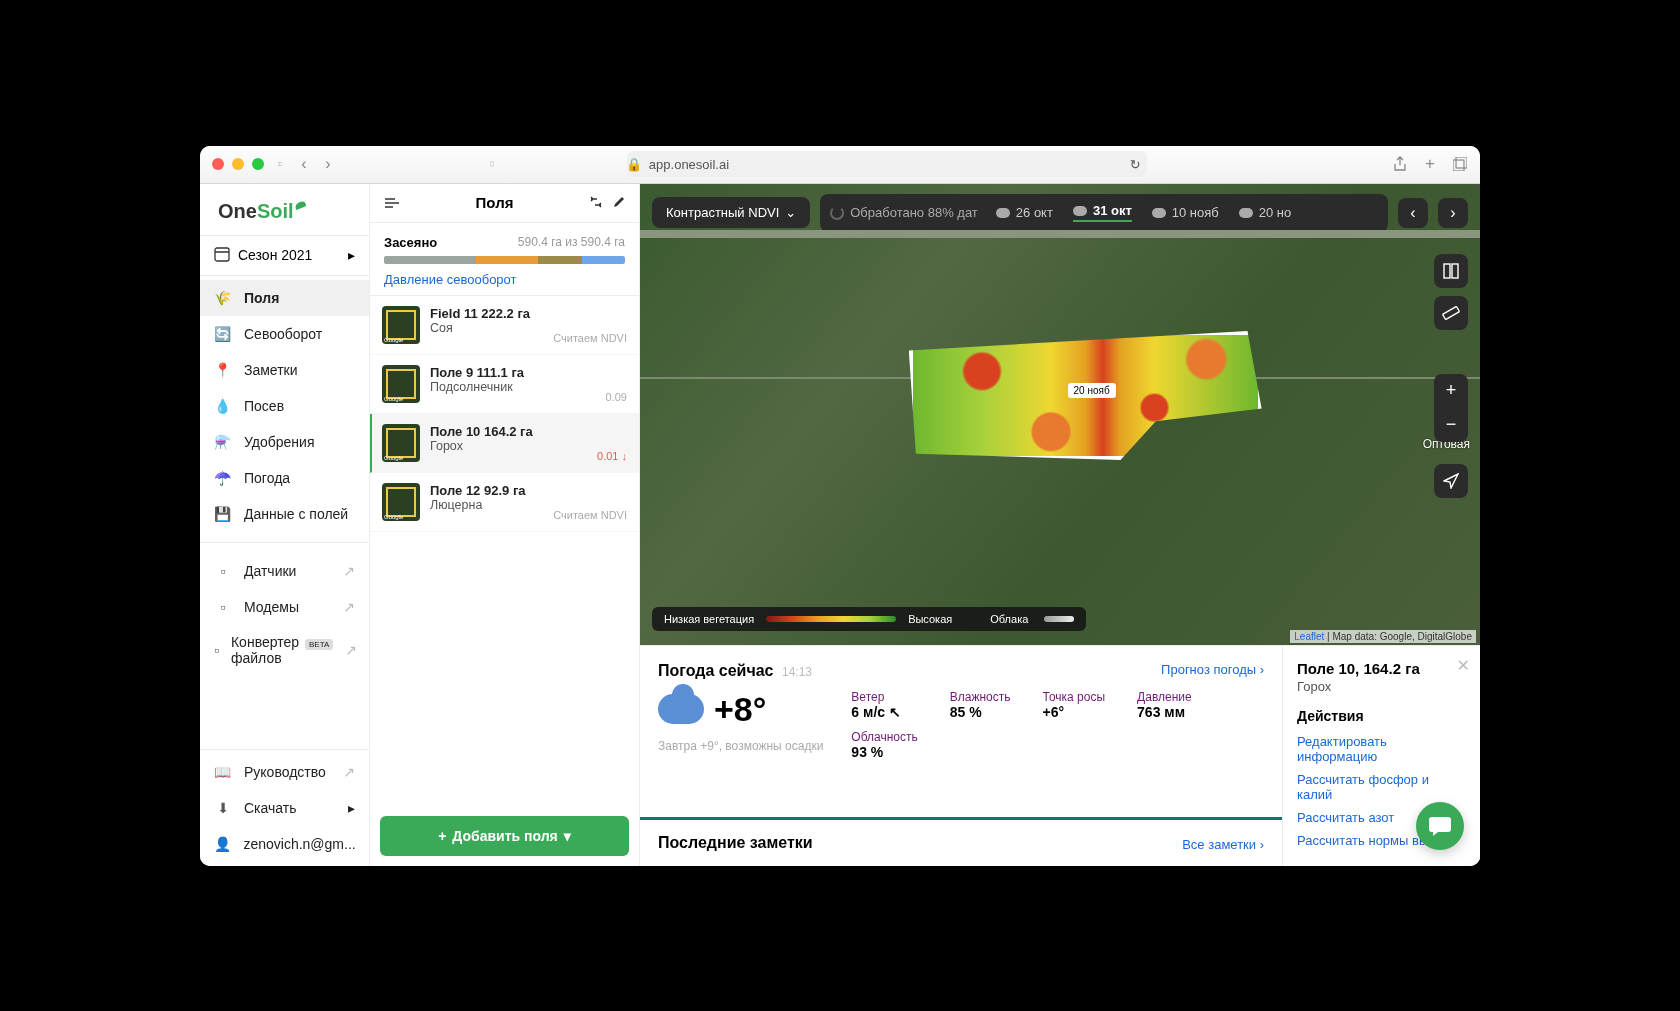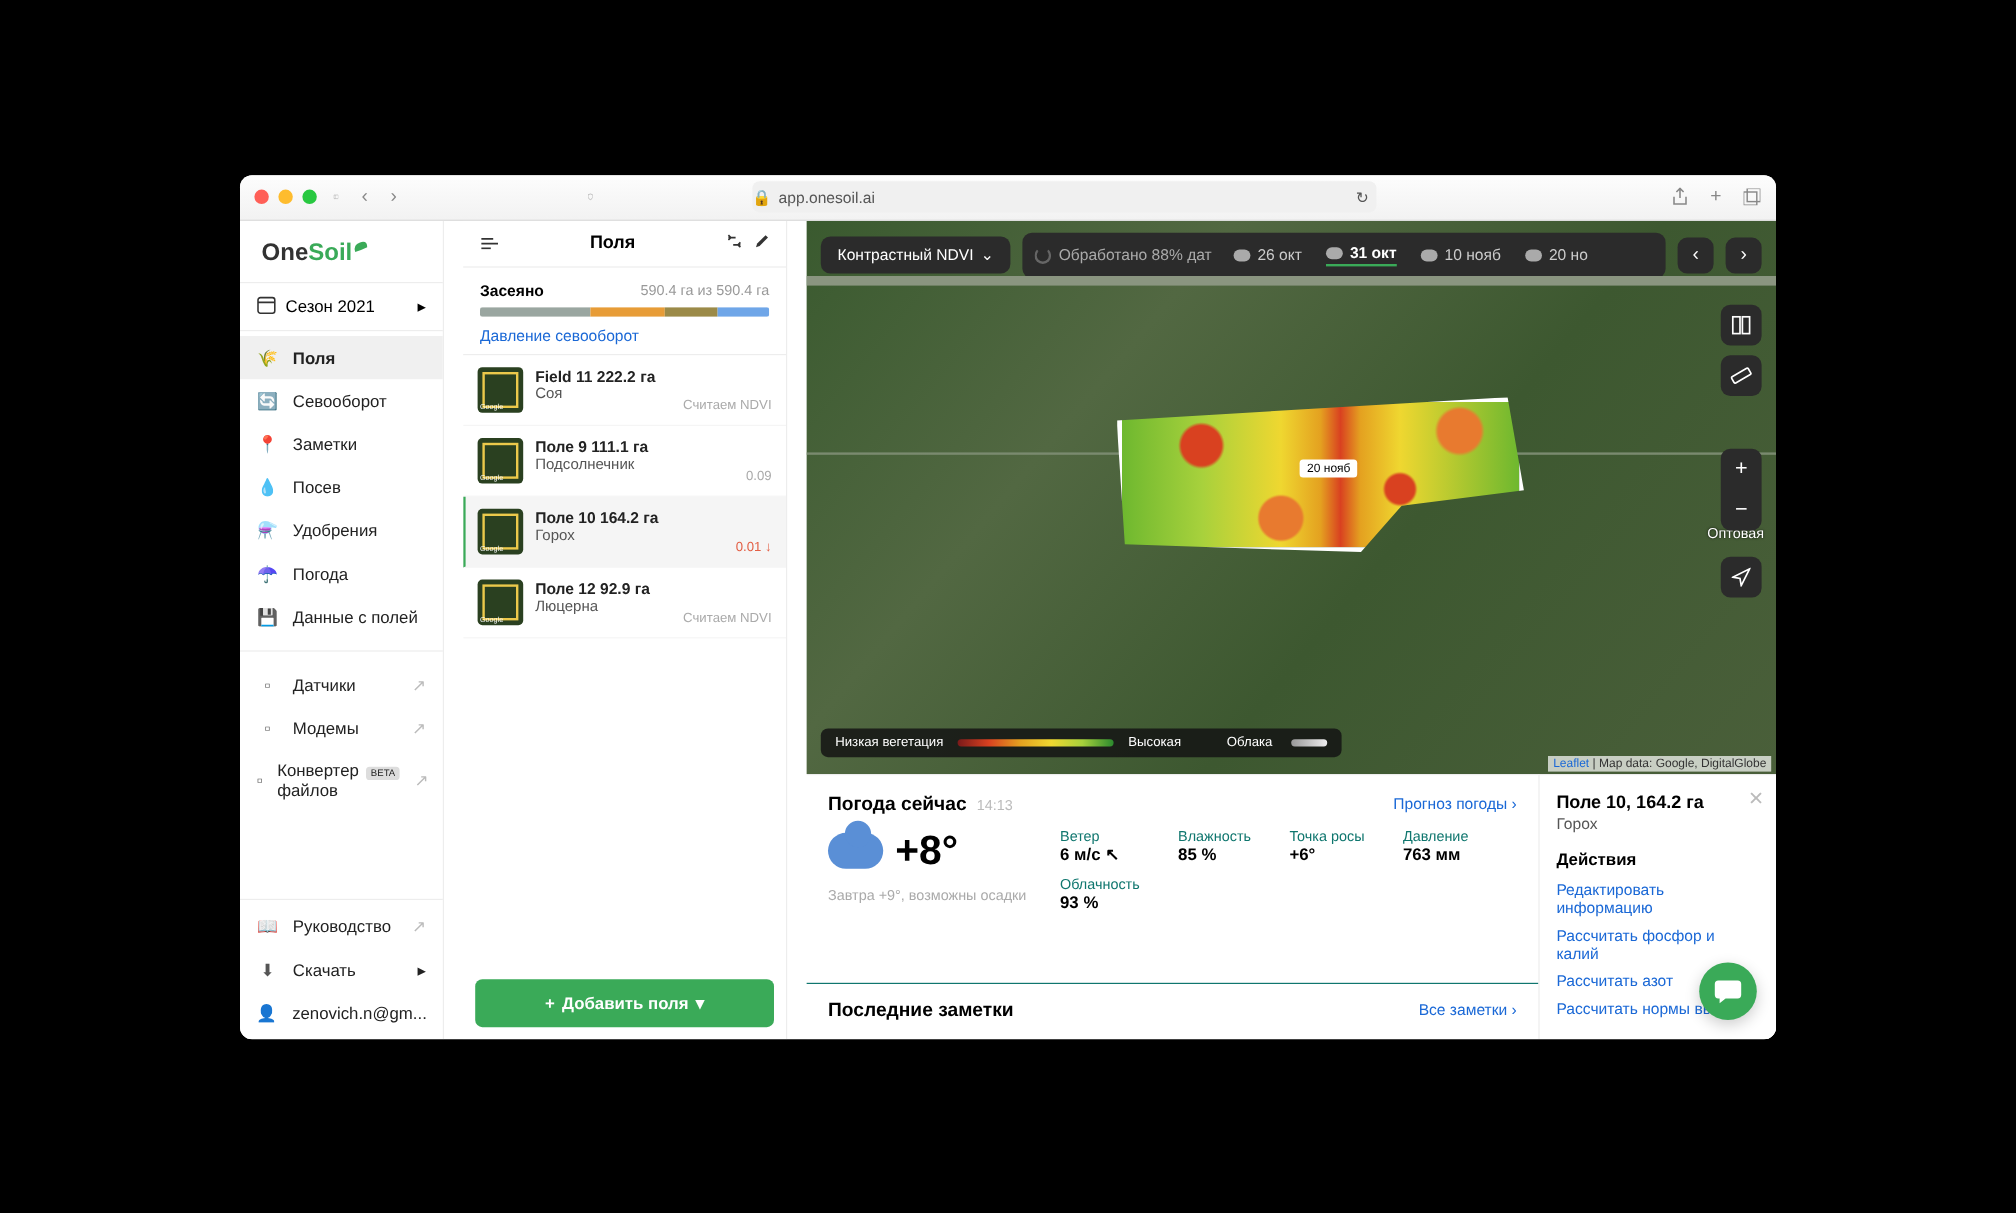--- a/index.html
+++ b/index.html
@@ -6,21 +6,21 @@
 body { background: #000; display: flex; align-items: center; justify-content: center; min-height: 100vh; }
 .window { width: 1280px; height: 720px; background: #fff; border-radius: 10px; overflow: hidden; box-shadow: 0 20px 60px rgba(0,0,0,0.5); display: flex; flex-direction: column; }
 .titlebar { height: 38px; background: linear-gradient(#fdfdfd,#f2f2f2); border-bottom: 1px solid #d6d6d6; display: flex; align-items: center; padding: 0 12px; gap: 8px; }
 .traffic { display: flex; gap: 8px; }
 .dot { width: 12px; height: 12px; border-radius: 50%; }
 .dot.r { background: #ff5f57; } .dot.y { background: #febc2e; } .dot.g { background: #28c840; }
 .tb-icon { width: 16px; height: 16px; display: flex; align-items: center; justify-content: center; color: #888; }
 .tb-btn { padding: 4px 6px; border-radius: 4px; cursor: pointer; }
 .urlbar { flex: 1; max-width: 520px; margin: 0 auto; height: 26px; background: #f0f0f0; border-radius: 6px; display: flex; align-items: center; justify-content: center; gap: 6px; font-size: 13px; color: #555; }
 .titlebar-right { display: flex; gap: 14px; margin-left: auto; }
-.content { flex: 1; display: flex; overflow: hidden; gap: 16px; }
+.content { flex: 1; display: flex; overflow: hidden; }
 .sidebar { width: 170px; background: #fff; border-right: 1px solid #ededed; display: flex; flex-direction: column; }
 .logo { padding: 16px 18px 12px; display: flex; align-items: center; }
 .logo-txt { font-size: 20px; font-weight: 600; }
 .logo-one { color: #323232; } .logo-soil { color: #3aaa58; }
 .season { padding: 10px 14px; border-top: 1px solid #ededed; border-bottom: 1px solid #ededed; display: flex; align-items: center; gap: 8px; font-size: 14px; font-weight: 500; cursor: pointer; }
 .nav { padding: 4px 0; }
 .nav-item { display: flex; align-items: center; gap: 12px; padding: 9px 14px; font-size: 14px; cursor: pointer; color: #222; }
 .nav-item.active { background: #f0f0f0; font-weight: 600; }
 .nav-item .icon { width: 18px; height: 18px; display: flex; align-items: center; justify-content: center; color: #555; }
 .nav-item .ext { margin-left: auto; color: #bbb; }
@@ -89,24 +89,24 @@
 .wp-head { display: flex; justify-content: space-between; margin-bottom: 10px; }
 .wp-title { font-weight: 700; font-size: 16px; }
 .wp-time { color: #bbb; font-size: 12px; margin-left: 4px; font-weight: 400; text-align: right; }
 .wp-link { color: #1a68d6; font-size: 13px; cursor: pointer; }
 .wp-main { display: flex; gap: 28px; align-items: flex-start; }
 .wp-temp { display: flex; align-items: center; gap: 10px; }
 .wp-cloud-big { width: 46px; height: 30px; background: #5a8fd6; border-radius: 16px; position: relative; }
 .wp-cloud-big::before { content:''; position:absolute; width:22px; height:22px; background:#5a8fd6; border-radius:50%; top:-10px; left:14px; }
 .wp-deg { font-size: 34px; font-weight: 700; }
 .wp-stats { display: flex; gap: 32px; flex-wrap: wrap; }
-.wp-stat-label { font-size: 12px; color: #0f766e; }
+.wp-stat-label { font-size: 12px; color: #701a75; }
 .wp-stat-val { font-size: 14px; font-weight: 600; }
 .wp-tomorrow { font-size: 12px; color: #aaa; margin-top: 10px; }
-.notes-panel { border-top: 1px solid #0f766e; padding: 14px 18px; display: flex; justify-content: space-between; align-items: flex-start; }
+.notes-panel { border-top: 3px solid #0f766e; padding: 14px 18px; display: flex; justify-content: space-between; align-items: flex-end; }
 .notes-title { font-weight: 700; font-size: 16px; }
 .detail-panel { width: 198px; border-left: 1px solid #ededed; border-top: 1px solid #ededed; padding: 14px; position: relative; }
 .dp-close { position: absolute; top: 10px; right: 10px; color: #bbb; cursor: pointer; font-size: 16px; }
 .dp-title { font-weight: 700; font-size: 15px; }
 .dp-crop { font-size: 13px; color: #555; margin-top: 2px; }
 .dp-section { font-weight: 600; font-size: 14px; margin-top: 14px; margin-bottom: 6px; }
 .dp-action { color: #1a68d6; font-size: 13px; padding: 4px 0; cursor: pointer; }
 .chat-bubble { position: absolute; bottom: 16px; right: 16px; width: 48px; height: 48px; background: #3aaa58; border-radius: 50%; display: flex; align-items: center; justify-content: center; cursor: pointer; box-shadow: 0 4px 12px rgba(0,0,0,0.2); }
 .chat-bubble svg { fill: #fff; }
 .spinner { width: 14px; height: 14px; border: 2px solid #666; border-top-color: transparent; border-radius: 50%; }

